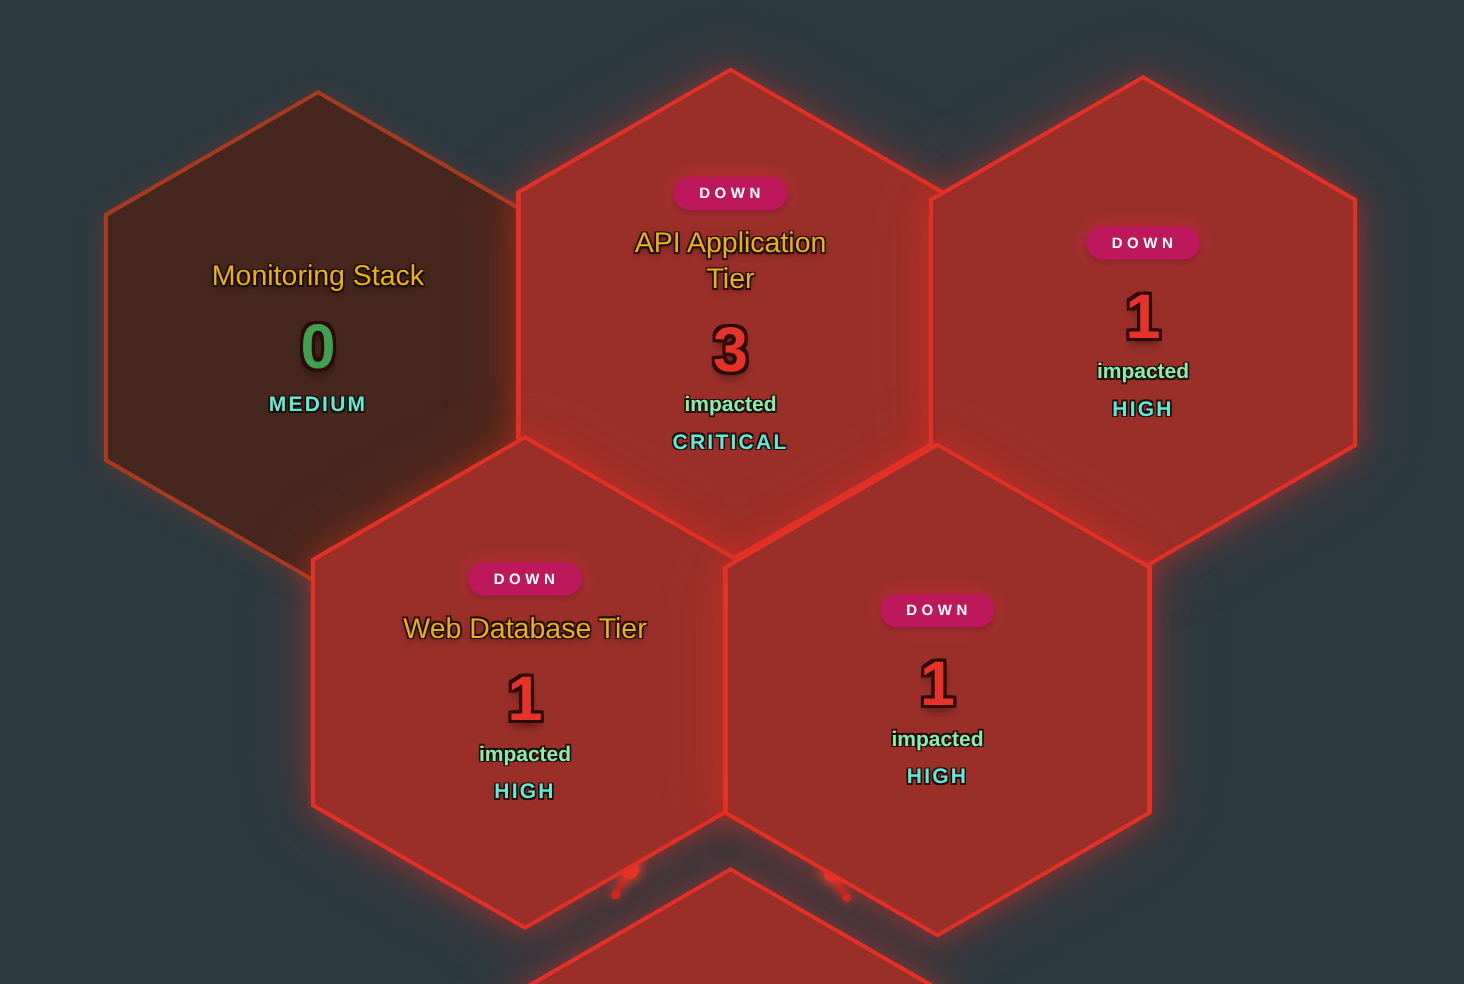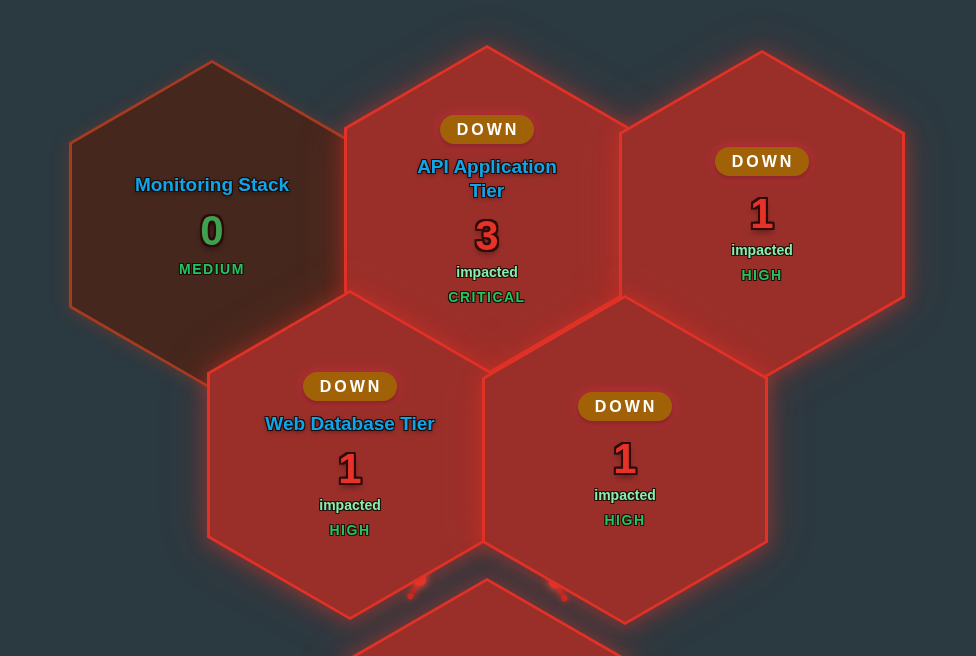--- a/index.html
+++ b/index.html
@@ -47,34 +47,34 @@
     flex-direction: column;
     align-items: center;
     justify-content: center;
     gap: 7px;
     text-align: center;
     padding: 0 30px;
     box-sizing: border-box;
   }
   
   .badge {
-    background: #a16207;
+    background: #be185d;
     color: #ffffff;
-    font-size: 16px;
+    font-size: 10px;
     font-weight: 800;
     letter-spacing: 3px;
     padding: 6px 15px 5px 17px;
     border-radius: 999px;
     box-shadow: 0 0 12px rgba(240,50,80,.55), 0 2px 4px rgba(0,0,0,.35);
     margin-bottom: 4px;
   }
   .title {
-    color: #0ea5e9;
+    color: #eab308;
     font-size: 19px;
-    font-weight: 700;
+    font-weight: 400;
     line-height: 1.25;
     white-space: pre-line;
     text-shadow: -1px -1px 0 rgba(26,9,7,.9), 1px -1px 0 rgba(26,9,7,.9),
                  -1px 1px 0 rgba(26,9,7,.9), 1px 1px 0 rgba(26,9,7,.9),
                  0 2px 4px rgba(0,0,0,.5);
   }
   .count {
     font-size: 42px;
     font-weight: 800;
     line-height: 1;
@@ -86,21 +86,21 @@
   .count.red   { color: #e63228; }
   .count.green { color: #3da14f; }
   .impacted {
     color: #86efac;
     font-size: 14px;
     font-weight: 700;
     text-shadow: -1px -1px 0 rgba(26,9,7,.9), 1px -1px 0 rgba(26,9,7,.9),
                  -1px 1px 0 rgba(26,9,7,.9), 1px 1px 0 rgba(26,9,7,.9);
   }
   .severity {
-    color: #22c55e;
+    color: #5eead4;
     font-size: 14px;
     font-weight: 800;
     letter-spacing: 1.5px;
     margin-top: 2px;
     text-shadow: -1px -1px 0 rgba(26,9,7,.9), 1px -1px 0 rgba(26,9,7,.9),
                  -1px 1px 0 rgba(26,9,7,.9), 1px 1px 0 rgba(26,9,7,.9);
   }
   
   .connector {
     position: absolute;

